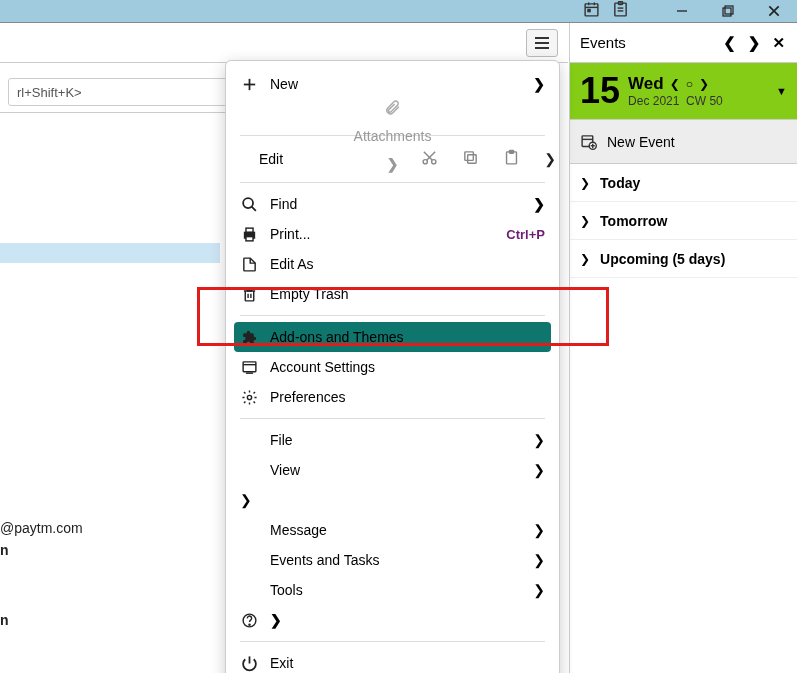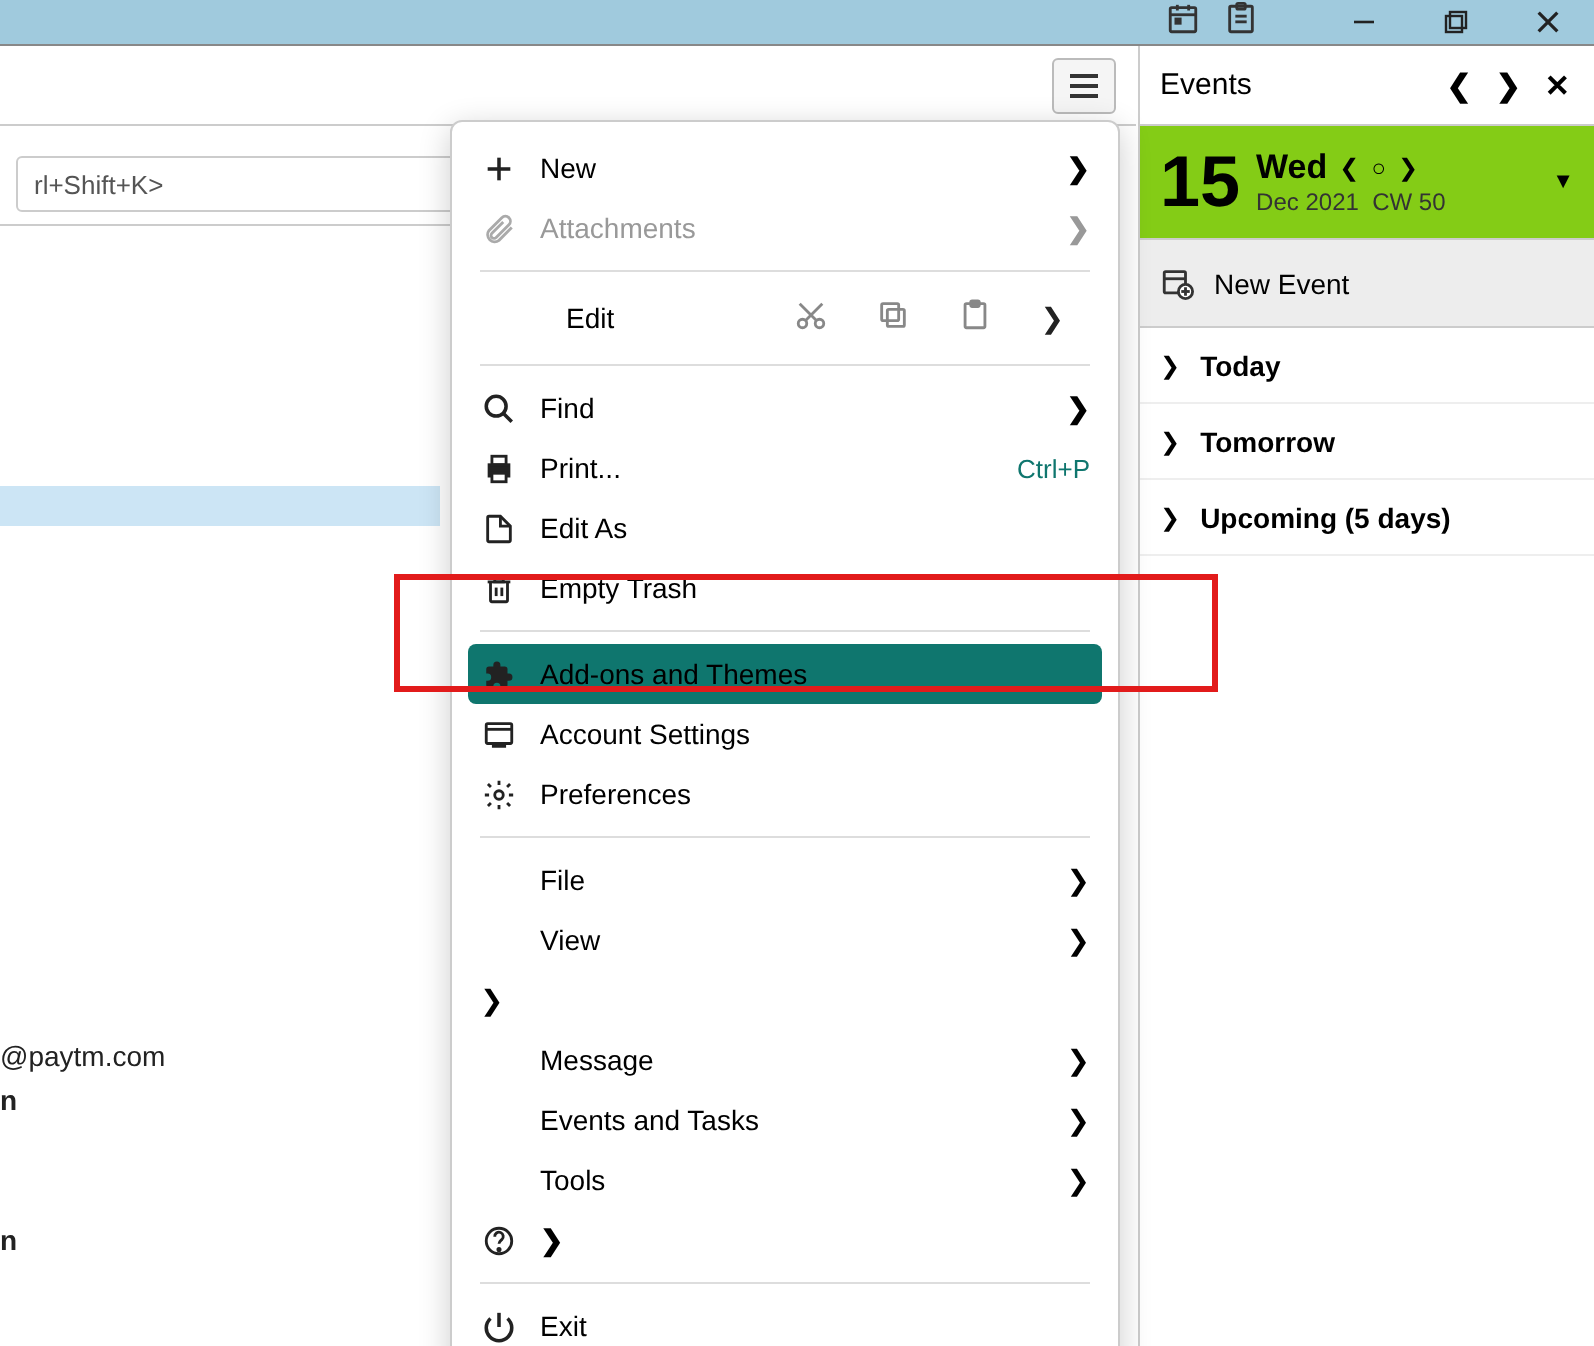--- a/index.html
+++ b/index.html
@@ -212,54 +212,56 @@
     }
     .menu-item {
       height: 30px;
       display: flex;
       align-items: center;
       padding: 0 14px;
       gap: 12px;
     }
     .menu-item.disabled {
       color: #999;
+      flex-direction: column;
     }
     .menu-item .icon-slot {
       width: 18px;
       display: flex;
       align-items: center;
       justify-content: center;
     }
     .menu-item .label {
       flex: 1;
     }
     .menu-item .shortcut {
-      color: #0f766e;
+      color: #701a75;
       font-size: 13px;
+      font-weight: bold;
     }
     .menu-item .chev {
       font-size: 14px;
       font-weight: bold;
     }
     .menu-item.highlighted {
       background: #0f766e;
       margin: 0 8px;
       border-radius: 4px;
       padding: 0 6px;
     }
     .menu-divider {
       height: 1px;
       background: #ddd;
       margin: 6px 14px;
     }
     .edit-row {
       height: 34px;
       display: flex;
       align-items: center;
-      padding: 0 27px;
+      padding: 0 3px;
       gap: 10px;
     }
     .edit-row .label {
       margin-left: 30px;
       margin-right: auto;
     }
     .edit-icons {
       display: flex;
       gap: 24px;
       align-items: center;

